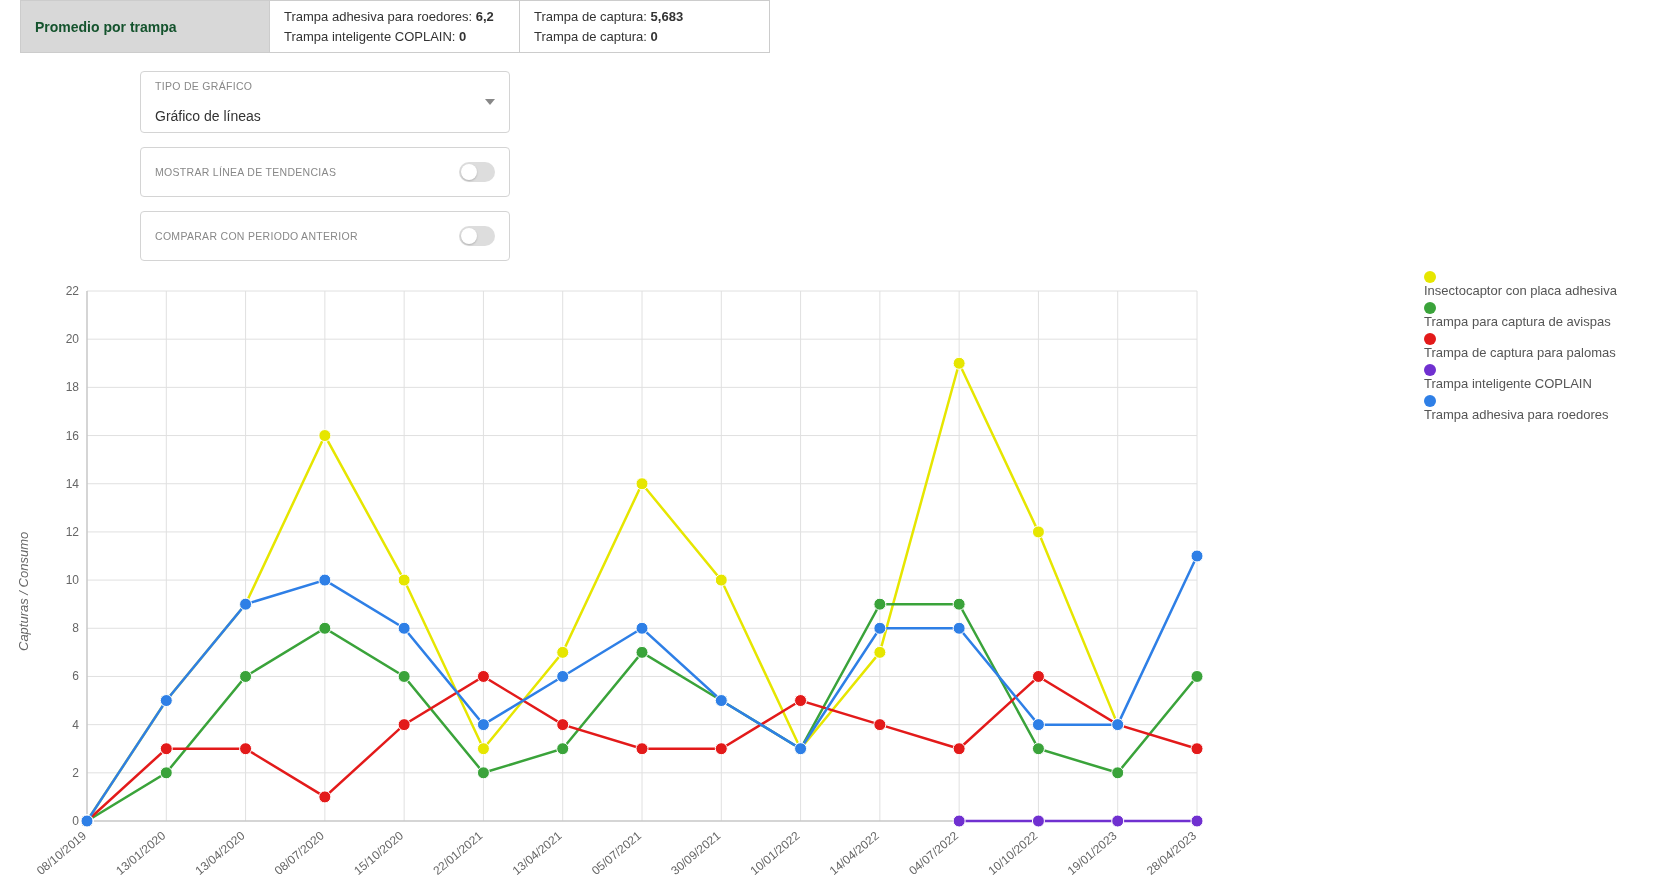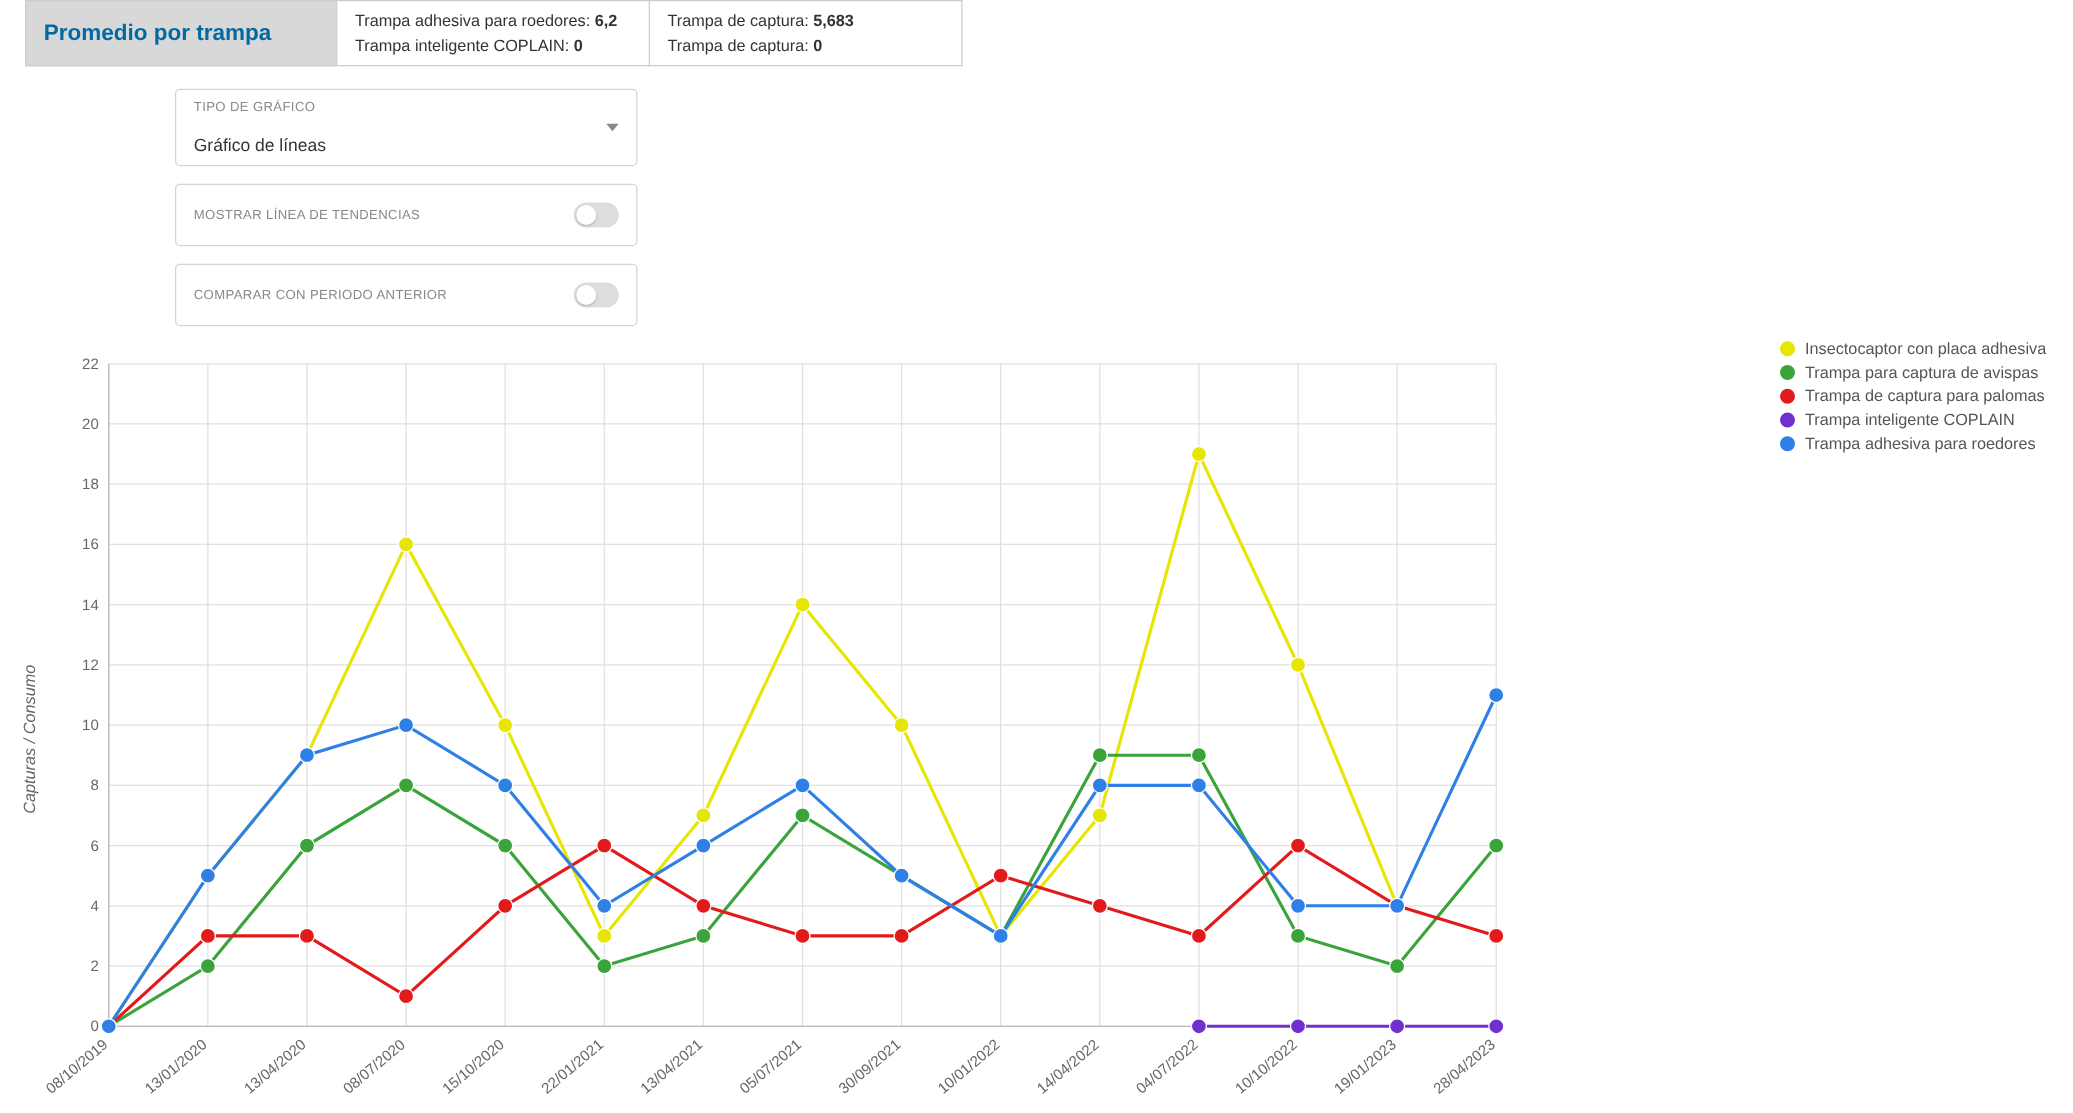--- a/index.html
+++ b/index.html
@@ -11,23 +11,23 @@
     background: #fff;
     width: 1658px;
   }
   .top-stats {
     display: flex;
     gap: 0;
     margin: 0 0 18px 20px;
   }
   .stat-head {
     background: #d8d8d8;
-    color: #0369a1;
+    color: #14532d;
     font-weight: 600;
-    font-size: 18px;
+    font-size: 14px;
     padding: 8px 14px;
     display: flex;
     align-items: center;
     width: 250px;
     border: 1px solid #ccc;
   }
   .stat-body {
     background: #fff;
     border: 1px solid #ccc;
     border-left: none;
@@ -102,21 +102,21 @@
   .chart-inner { flex: 1; }
   svg { display: block; }
   .grid line { stroke: #e0e0e0; stroke-width: 1; }
   .axis-line { stroke: #bbb; stroke-width: 1; }
   .legend {
     font-size: 13px;
     color: #555;
     padding-left: 6px;
     width: 230px;
   }
-  .legend-item { display: flex; align-items: center; margin-bottom: 4px; white-space: nowrap; }
+  .legend-item { display: flex; align-items: flex-start; margin-bottom: 4px; white-space: nowrap; flex-direction: column; }
   .legend-dot {
     width: 12px; height: 12px; border-radius: 50%;
     margin-right: 8px; flex: none;
   }
   .xl text {
     font-size: 12px;
     fill: #666;
     text-anchor: end;
   }
 </style>

